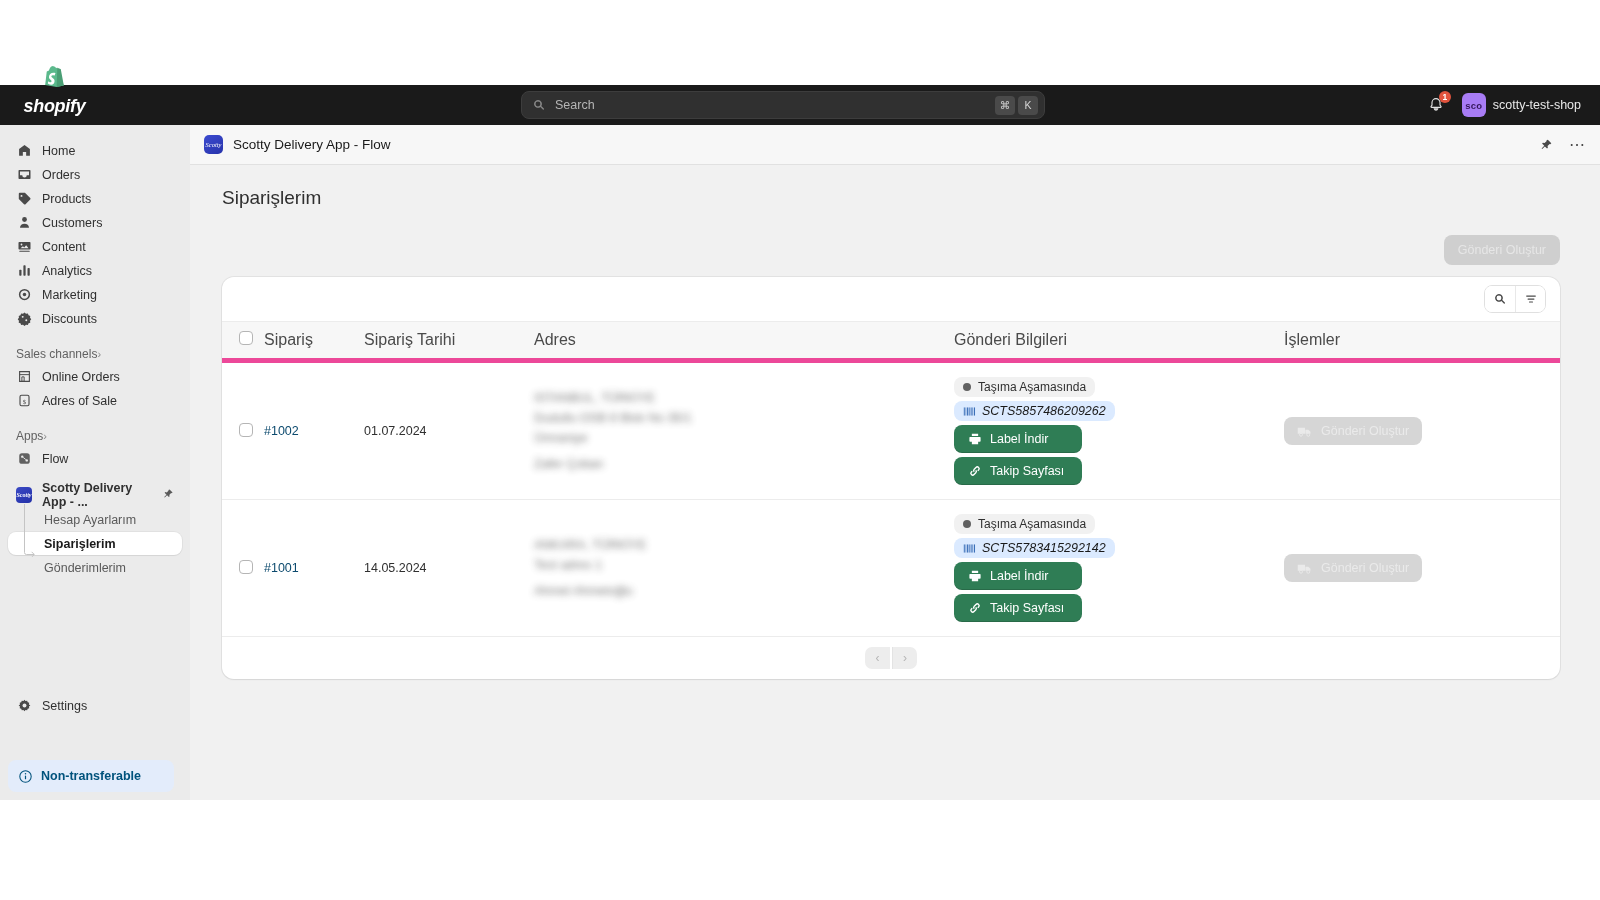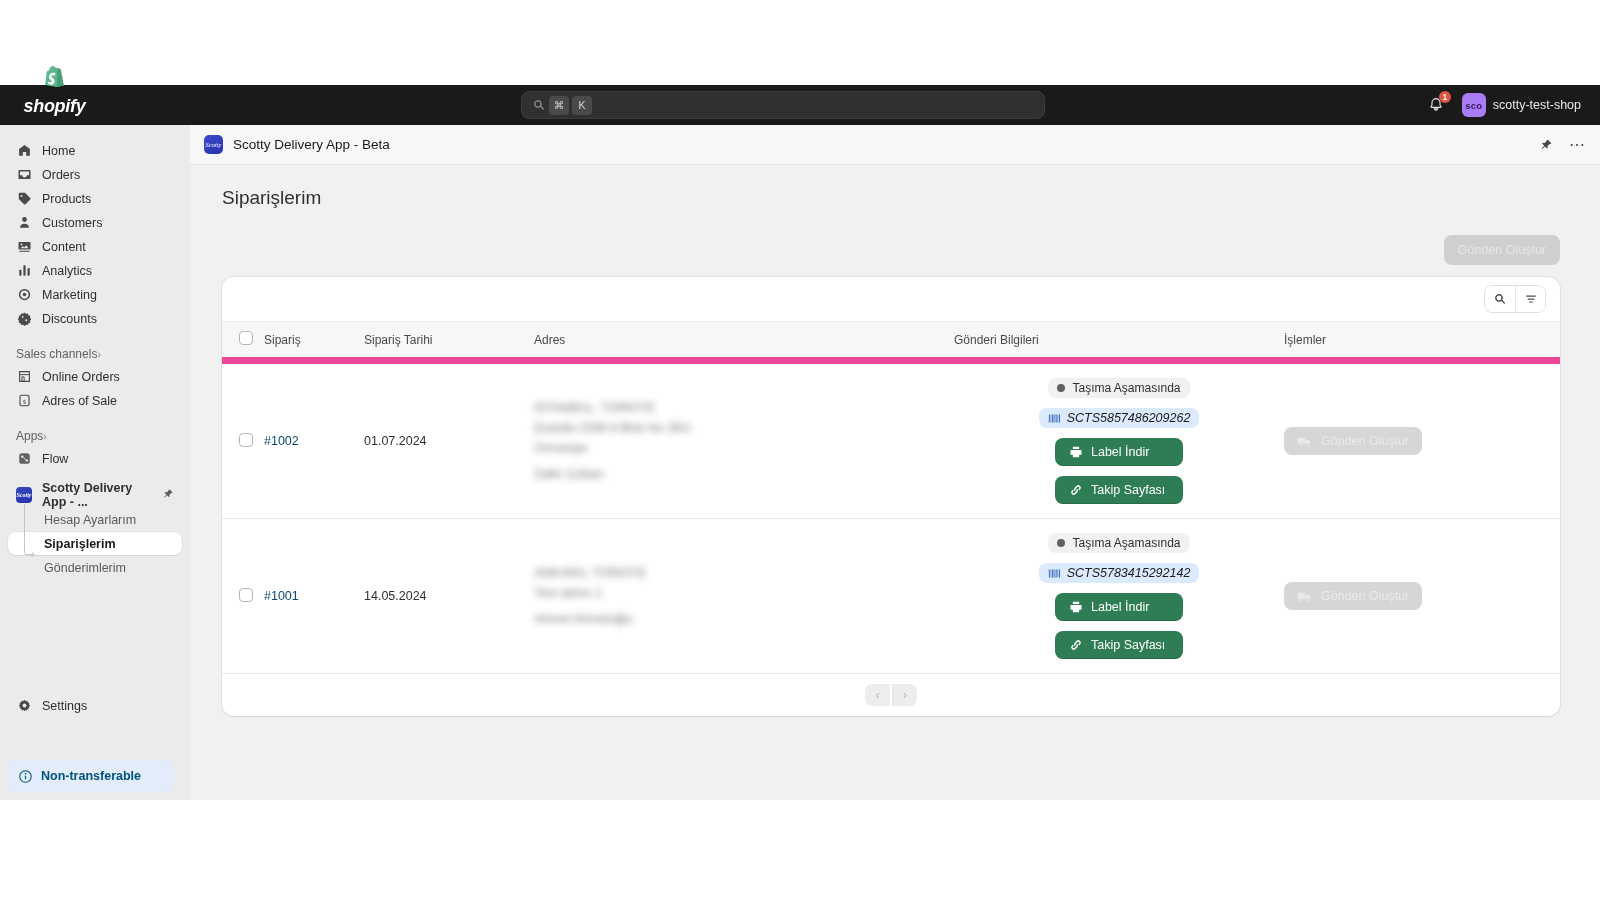--- a/index.html
+++ b/index.html
@@ -153,22 +153,22 @@
     overflow: hidden;
   }
   .card-toolbar { height: 44px; display: flex; align-items: center; justify-content: flex-end; padding: 0 14px; }
   .toolbar-btns { display: flex; border: 1px solid #e0e0e0; border-radius: 8px; overflow: hidden; height: 28px; }
   .tb-btn { width: 30px; display: flex; align-items: center; justify-content: center; background: #fff; }
   .tb-btn + .tb-btn { border-left: 1px solid #e8e8e8; }
   .tb-btn svg { width: 14px; height: 14px; fill: #4a4a4a; }
 
   table.orders { width: 100%; border-collapse: collapse; }
   table.orders thead th {
-    background: #f7f7f7; border-top: 1px solid #ececec; border-bottom: 7px solid #ec4899;
-    font-size: 12px; color: #4a4a4a; font-weight: normal; text-align: left;
+    background: #f7f7f7; border-top: 1px solid #ececec; border-bottom: 5px solid #ec4899;
+    font-size: 16px; color: #4a4a4a; font-weight: normal; text-align: left;
     padding: 9px 0; height: 33px;
   }
   .col-check { width: 42px; padding-left: 17px !important; }
   .col-order { width: 100px; }
   .col-date  { width: 170px; }
   .col-addr  { width: 420px; }
   .col-ship  { width: 330px; }
   .col-act   { text-align: left; }
   .chk {
     width: 14px; height: 14px; border: 1px solid #b5b5b5; border-radius: 4px; background:#fff;
@@ -177,21 +177,21 @@
   table.orders tbody td {
     border-bottom: 1px solid #ececec; font-size: 12.5px; color: #303030;
     padding: 14px 0; vertical-align: middle;
   }
   table.orders tbody tr:last-child td { border-bottom: 1px solid #ececec; }
   .order-link { color: #0c4a6e; font-size: 12.5px; text-decoration: none; }
 
   .addr-block { line-height: 20px; color: #6f6f6f; font-size: 12.5px; filter: blur(3.6px); opacity: .92; }
   .addr-block .sp { display: block; height: 6px; }
 
-  .ship-cell { display: flex; flex-direction: column; align-items: center; gap: 10px; }
+  .ship-cell { display: flex; flex-direction: column; align-items: flex-start; gap: 4px; }
   .status-badge {
     display: inline-flex; align-items: center; gap: 7px;
     background: #f1f1f1; border-radius: 8px; padding: 3px 9px;
     font-size: 12px; color: #303030;
   }
   .status-dot { width: 8px; height: 8px; border-radius: 50%; background: #616161; }
   .track-badge {
     display: inline-flex; align-items: center; gap: 6px;
     background: #dbeaff; border-radius: 8px; padding: 3px 9px;
     font-size: 12.5px; color: #1a1a1a; font-style: italic;
@@ -234,20 +234,21 @@
       </svg>
       <span class="brand-word">shopify</span>
       <span class="season-pill">Summer '24</span>
     </div>
 
     <div class="searchwrap">
       <div class="searchbox">
         <svg class="s-icon" viewBox="0 0 20 20">
           <path d="M8.5 3a5.5 5.5 0 1 0 3.4 9.8l3.6 3.6a1 1 0 0 0 1.4-1.4l-3.6-3.6A5.5 5.5 0 0 0 8.5 3zm0 2a3.5 3.5 0 1 1 0 7 3.5 3.5 0 0 1 0-7z" fill="#b5b5b5"></path>
         </svg>
+        <span class="s-text">Search</span>
         <span class="kbd">⌘</span>
         <span class="kbd">K</span>
       </div>
     </div>
 
     <div class="topright">
       <div class="bell-wrap">
         <svg viewBox="0 0 20 20">
           <path d="M10 2a5 5 0 0 0-5 5v3l-1.3 2.2A.8.8 0 0 0 4.4 13h11.2a.8.8 0 0 0 .7-1.2L15 10V7a5 5 0 0 0-5-5zm0 14.5a2.2 2.2 0 0 0 2.1-1.6H7.9A2.2 2.2 0 0 0 10 16.5z" fill="none" stroke="#e3e3e3" stroke-width="1.4"></path>
         </svg>
@@ -436,21 +437,21 @@
         <circle cx="10" cy="6.4" r="1" fill="#00527c"></circle>
       </svg>
       <span>Non-transferable</span>
     </div>
   </div>
 
   <div class="appframe">
 
     <div class="appbar">
       <span class="appbar-icon">Scotty</span>
-      <span class="appbar-title">Scotty Delivery App - Beta</span>
+      <span class="appbar-title">Scotty Delivery App - Flow</span>
       <span class="appbar-right">
         <span class="btn-ico">
           <svg viewBox="0 0 20 20">
               <path d="M12.6 2.4 17.6 7.4l-1.4 1.4-1-.3-3 3 .5 2.4-1.2 1.2-3.1-3.1-3.8 3.8-.9-.9 3.8-3.8L4.4 8l1.2-1.2 2.4.5 3-3-.3-1z"></path>
             </svg>
         </span>
         <span class="dots">⋯</span>
       </span>
     </div>
 

